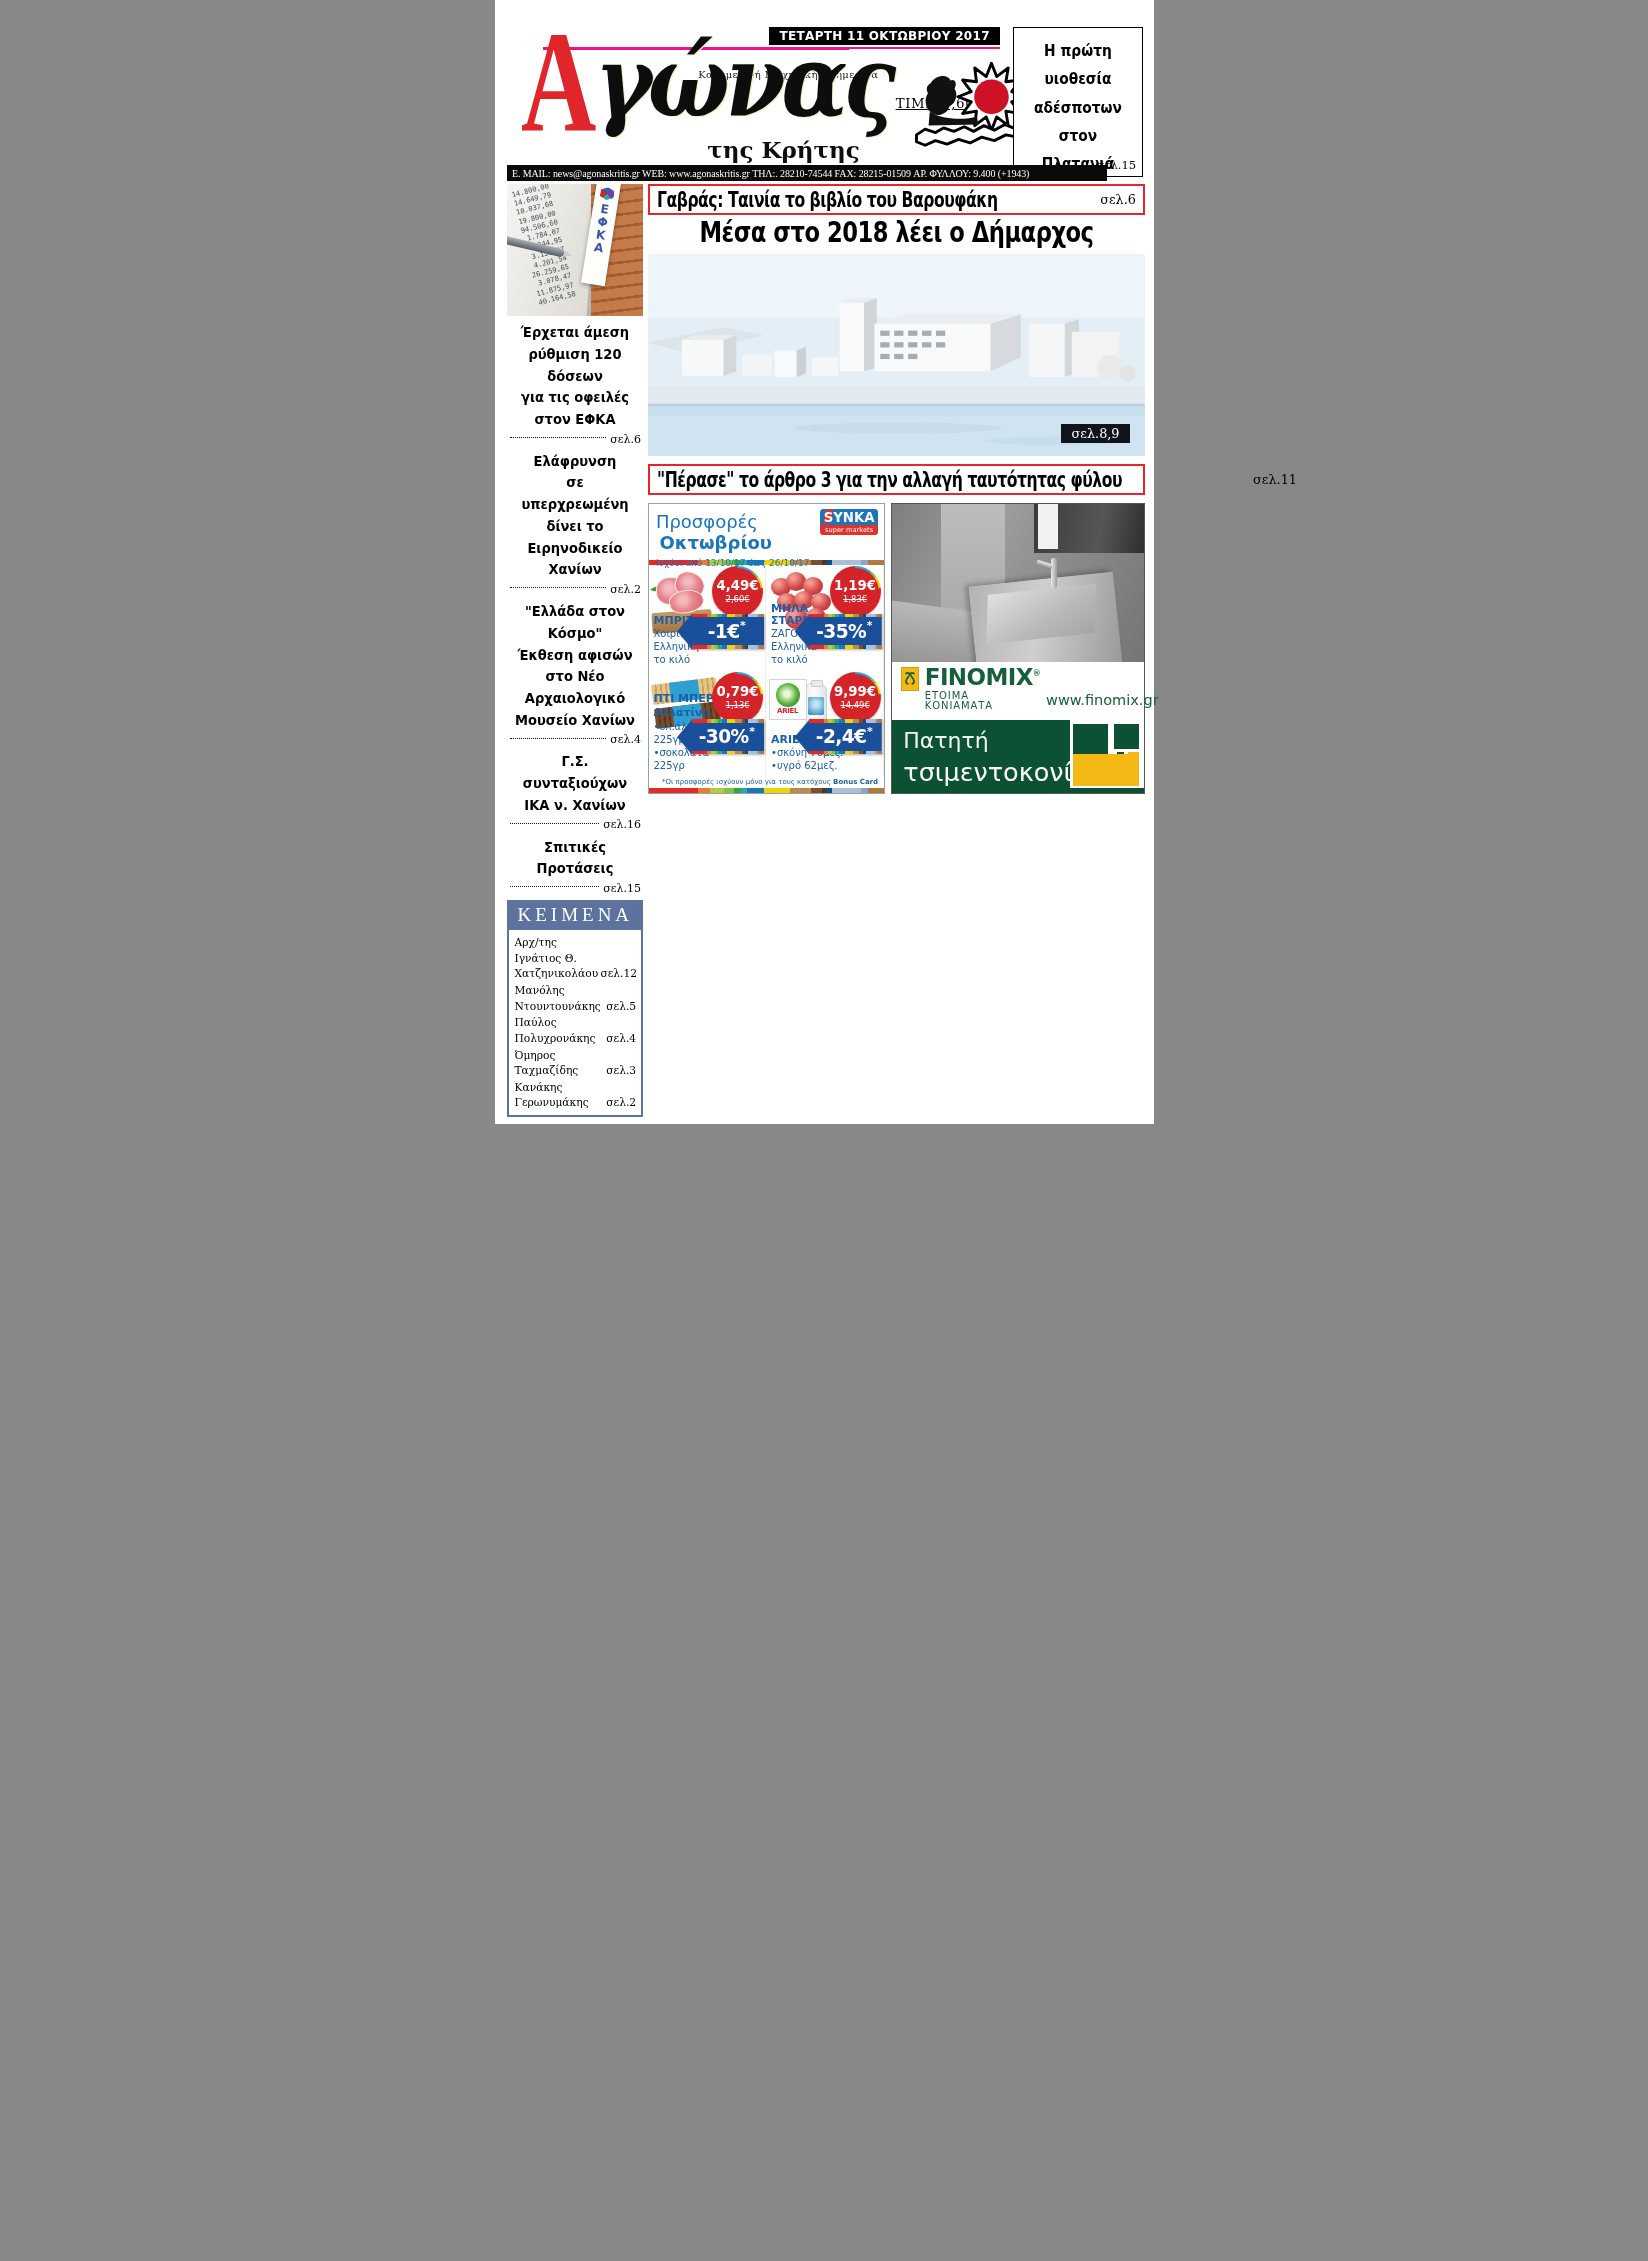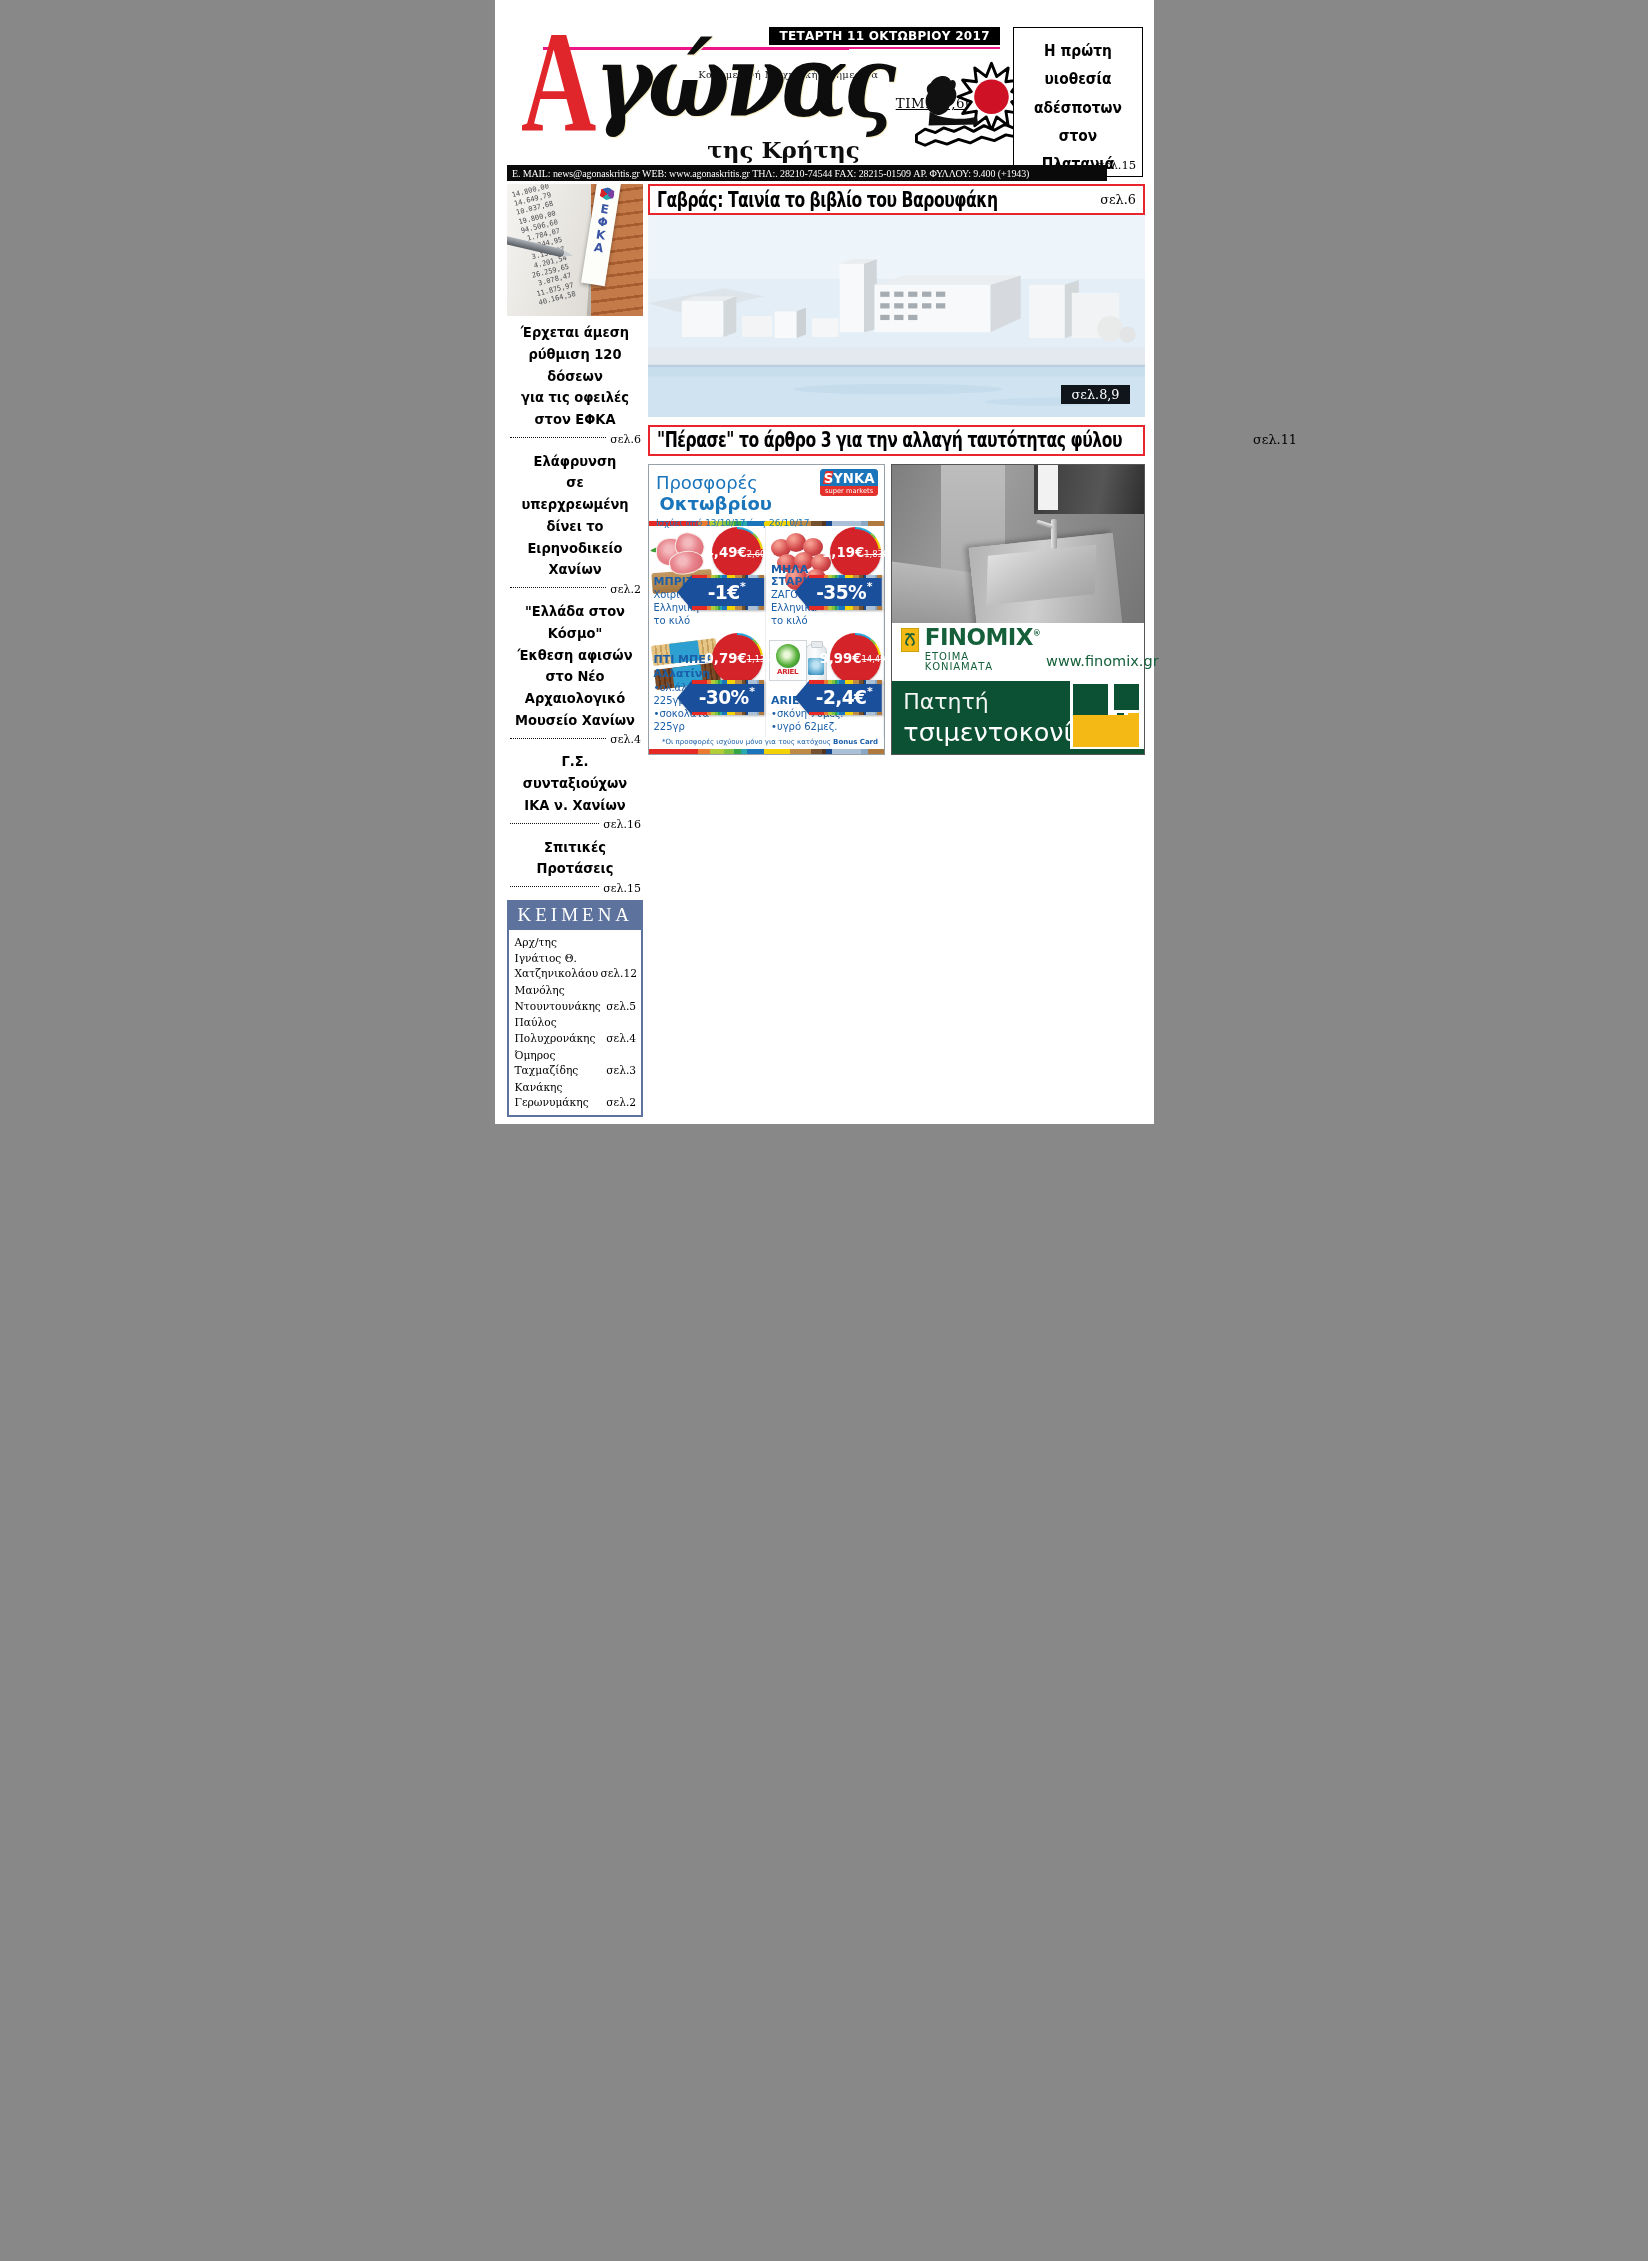--- a/index.html
+++ b/index.html
@@ -78,21 +78,21 @@
   .sy-valid{color:var(--blue);font-size:9px;margin-top:4.6px;}
   .sy-logo{position:absolute;right:5.8px;top:4.6px;width:58px;text-align:center;filter:drop-shadow(0 0.6px 0.6px rgba(0,0,0,.2));}
   .sy-logo .top{position:relative;background:var(--blue);border-radius:3.5px 3.5px 0 0;color:#fff;font-weight:bold;font-size:13.3px;font-style:italic;padding:1.2px 2.3px 0.6px;}
   .sy-logo .top i{font-style:normal;color:#fff;position:relative;}
   .sy-logo .ribbon{position:absolute;left:3.5px;top:1.7px;bottom:1.7px;width:7.5px;background:#e4312b;transform:skewX(-12deg);border-radius:1.2px;}
   .sy-logo .sub{background:#e4312b;color:#fff;font-size:6.7px;border-radius:0 0 3.5px 3.5px;padding:0.6px 1.2px 1.2px;}
   .stripe{height:5.2px;background:var(--stripe);}
   .sy-grid{flex:1;display:grid;grid-template-columns:1fr 1fr;}
   .cell{position:relative;border-right:0.6px solid #eee;}
   .bubble{position:absolute;width:51px;height:51px;border-radius:50%;background:conic-gradient(#28a7d9 0 11%,#7fc241 11% 15%,#f3d203 15% 23%,#d5232a 23% 100%);padding:1.7px;top:1.2px;right:2.3px;box-shadow:0 1.2px 1.7px rgba(0,0,0,.25);z-index:3;}
-  .bubble .inner{width:100%;height:100%;border-radius:50%;background:var(--price-red);display:flex;flex-direction:row;align-items:center;justify-content:center;color:#fff;}
+  .bubble .inner{width:100%;height:100%;border-radius:50%;background:var(--price-red);display:flex;flex-direction:column;align-items:center;justify-content:center;color:#fff;}
   .bubble .p{font-weight:bold;font-size:13.3px;line-height:1;}
   .bubble .old{font-size:8.4px;text-decoration:line-through;margin-top:1.7px;}
   .disc{position:absolute;width:87px;height:35px;right:1.2px;bottom:22px;z-index:3;filter:drop-shadow(1.2px 1.7px 1.2px rgba(0,0,0,.3));}
   .disc .shape{position:absolute;inset:0;background:var(--dblue);clip-path:polygon(17% 0,100% 0,100% 100%,17% 100%,0 50%);}
   .disc .st{position:absolute;left:17%;right:0;height:3.5px;background:var(--stripe);}
   .disc .st.t{top:0;} .disc .st.b{bottom:0;}
   .disc .val{position:absolute;inset:0;display:flex;align-items:center;justify-content:center;padding-left:11.6px;color:#fff;font-weight:bold;font-size:18.6px;letter-spacing:-0.6px;}
   .disc .star{font-size:11px;vertical-align:top;position:relative;top:-5.8px;margin-left:0.6px;}
   .pinfo{position:absolute;left:4.6px;bottom:4.6px;color:#1b5fa8;z-index:2;max-width:78px;}
   .pinfo .pname{font-weight:bold;font-size:11px;line-height:1.1;}
@@ -290,20 +290,23 @@
       </div>
     </div>
 
     <div class="main">
 
       <div class="red-banner">
         <div class="rb-text">Γαβράς: Ταινία το βιβλίο του Βαρουφάκη</div>
         <div class="rb-page">σελ.6</div>
       </div>
 
+      <div class="subhead">
+        <span>Μέσα στο 2018 λέει ο Δήμαρχος</span>
+      </div>
 
       <div class="port">
         <svg width="497" height="202" viewBox="0 0 856 348">
           <rect x="0" y="0" width="856" height="348" fill="#e3eef6"></rect>
           <rect x="0" y="0" width="856" height="110" fill="#eef5fa"></rect>
           <polygon points="0,152 130,126 200,140 70,172" fill="#dde4ea"></polygon>
           <g>
             <rect x="58" y="148" width="72" height="62" fill="#f7f8f9"></rect>
             <polygon points="130,148 152,140 152,202 130,210" fill="#d3d8db"></polygon>
             <polygon points="58,148 80,140 152,140 130,148" fill="#e9edef"></polygon>

